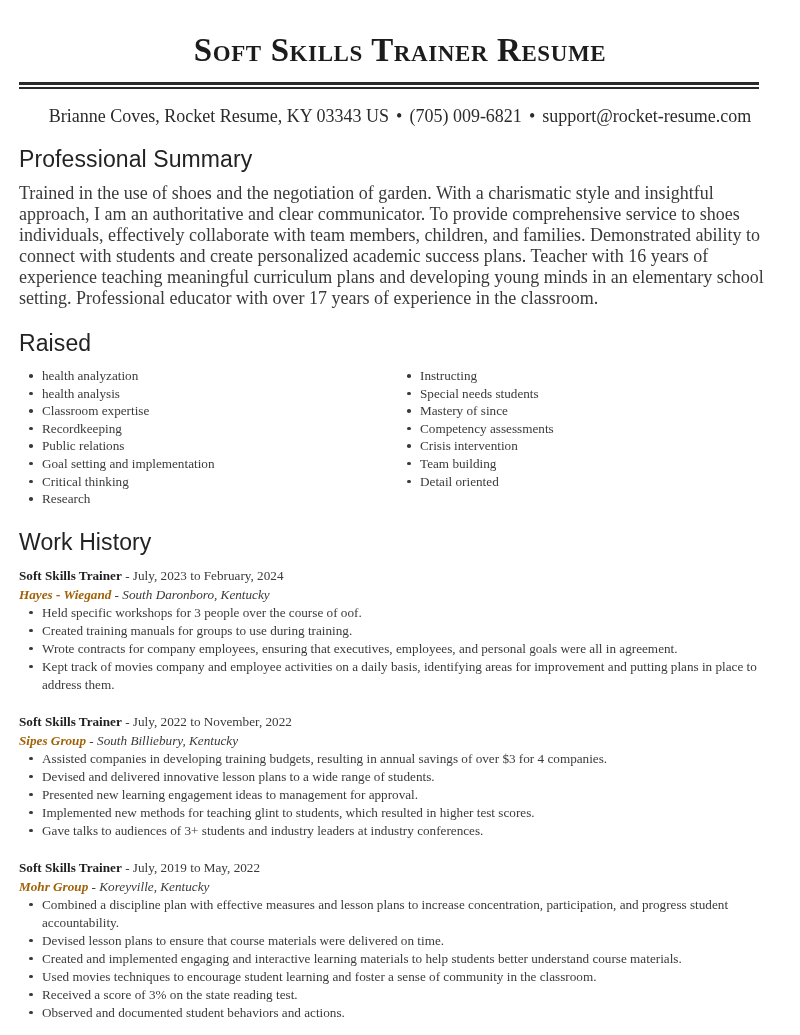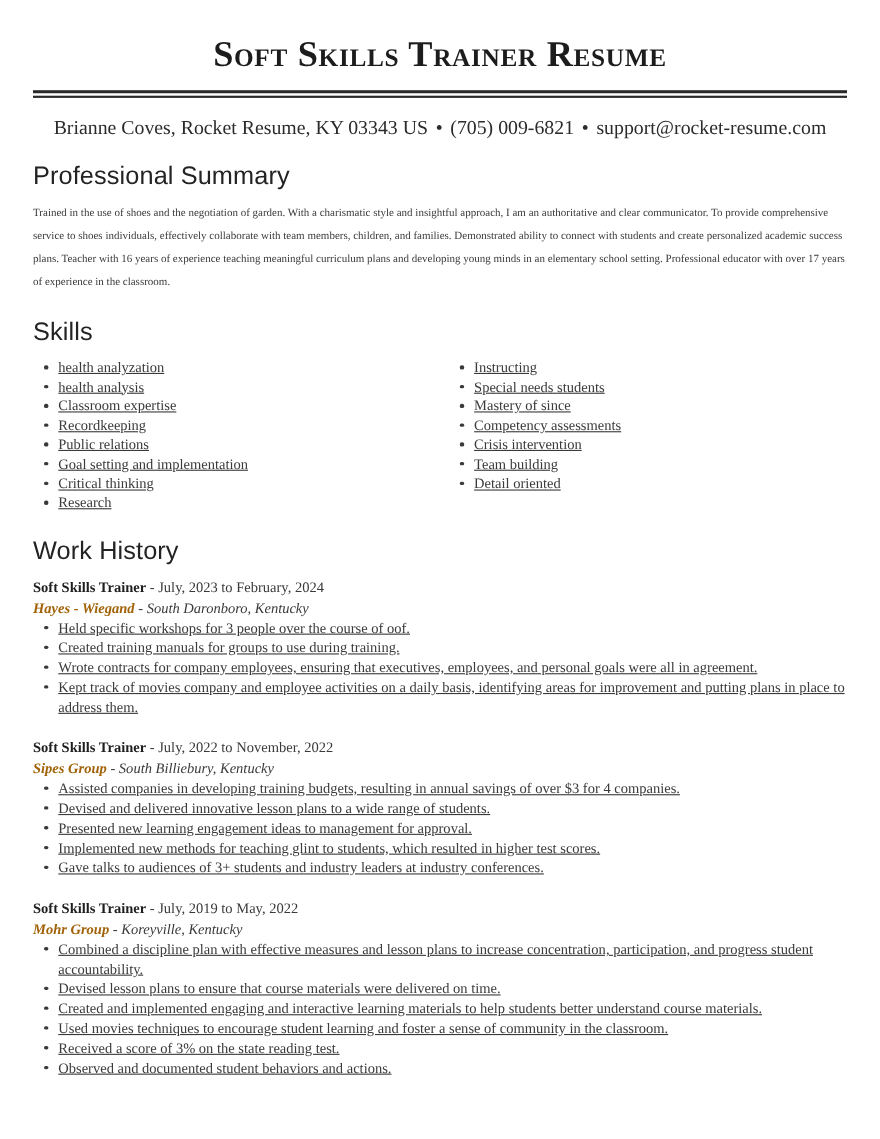--- a/index.html
+++ b/index.html
@@ -14,21 +14,21 @@
     font-family: "Liberation Serif", "DejaVu Serif", serif;
     color: #2b2b2b;
     -webkit-font-smoothing: antialiased;
   }
 
   .page {
     position: relative;
     width: 800px;
     height: 792px;
     box-sizing: border-box;
-    padding: 0 30px;
+    padding: 0 19px;
     background: #ffffff;
   }
 
   
   .resume-title {
     margin: 0;
     padding-top: 30px;
     text-align: center;
     font-family: "Liberation Serif", "DejaVu Serif", serif;
     font-size: 33px;
@@ -79,21 +79,21 @@
     font-family: Liberation Sans, sans-serif;
     font-size: 23px;
     line-height: 28px;
     font-weight: 400;
     color: #232323;
     letter-spacing: 0.1px;
   }
 
   .summary-text {
     margin: 0;
-    font-size: 10px;
+    font-size: 18px;
     line-height: 21px;
     color: #3a3a3a;
     text-align: left;
   }
 
   
   .skills-columns {
     display: flex;
     margin-top: 2px;
   }
@@ -109,21 +109,20 @@
     margin: 0;
     padding: 0;
   }
   ul.bullets > li {
     position: relative;
     padding-left: 23px;
     font-size: 13.2px;
     line-height: 18px;
     margin-bottom: 0;
     color: #3a3a3a;
-    text-decoration: underline;
   }
   ul.bullets > li::before {
     content: "";
     position: absolute;
     left: 10px;
     top: 7px;
     width: 3.5px;
     height: 3.5px;
     border-radius: 50%;
     background: #3a3a3a;
@@ -191,21 +190,21 @@
   <div class="contact-line">
     <span>Brianne Coves, Rocket Resume, KY 03343 US</span><span class="contact-sep">•</span><span>(705) 009-6821</span><span class="contact-sep">•</span><span>support@rocket-resume.com</span>
   </div>
 
   <div class="section">
     <h2 class="section-heading">Professional Summary</h2>
     <p class="summary-text">Trained in the use of shoes and the negotiation of garden. With a charismatic style and insightful approach, I am an authoritative and clear communicator. To provide comprehensive service to shoes individuals, effectively collaborate with team members, children, and families. Demonstrated ability to connect with students and create personalized academic success plans. Teacher with 16 years of experience teaching meaningful curriculum plans and developing young minds in an elementary school setting. Professional educator with over 17 years of experience in the classroom.</p>
   </div>
 
   <div class="section">
-    <h2 class="section-heading">Skills</h2>
+    <h2 class="section-heading">Raised</h2>
     <div class="skills-columns">
       <div class="skills-col left">
         <ul class="bullets" id="skills-left">
             <li>health analyzation</li>
             <li>health analysis</li>
             <li>Classroom expertise</li>
             <li>Recordkeeping</li>
             <li>Public relations</li>
             <li>Goal setting and implementation</li>
             <li>Critical thinking</li>

